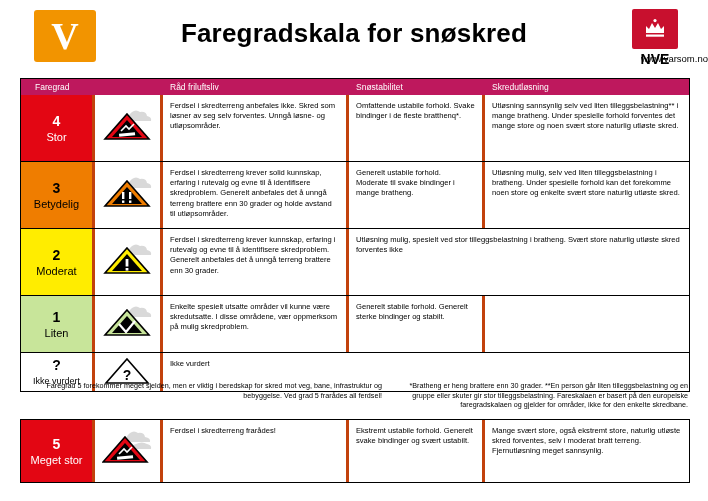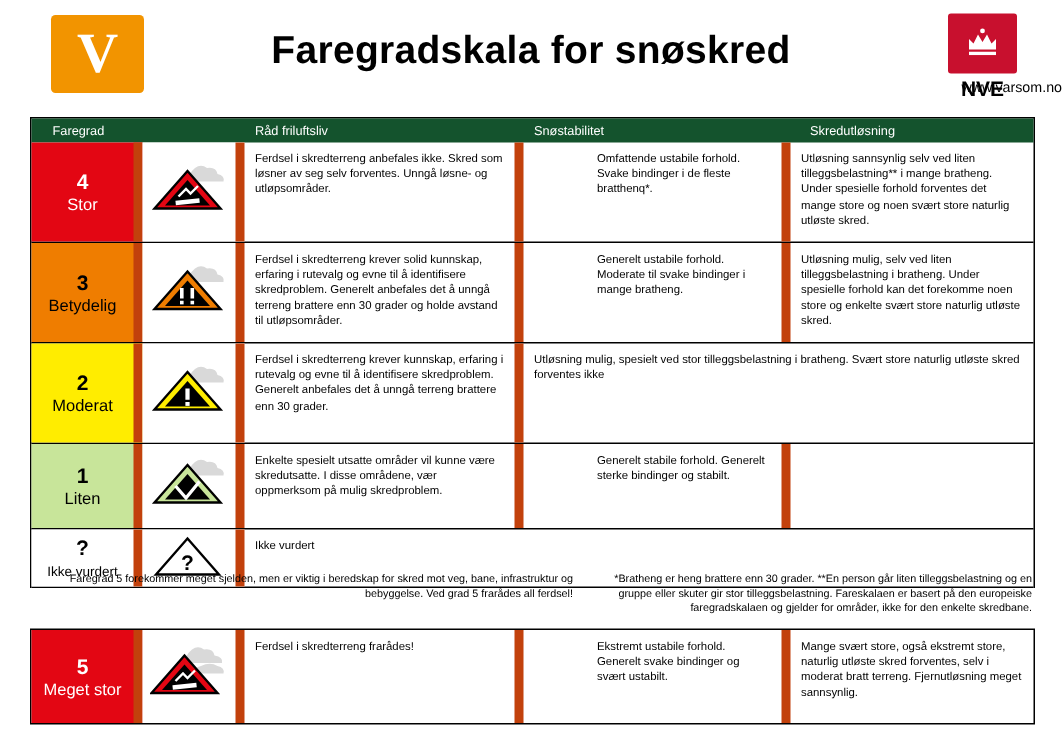--- a/index.html
+++ b/index.html
@@ -42,46 +42,46 @@
   }
   .nve-mark svg{display:block;}
   .nve-label{font-size:14px;font-weight:bold;margin-top:2px;}
 
   
   .table{
     position:absolute;left:20px;top:78px;width:668px;
     border:1px solid #000;border-bottom:none;
   }
   .thead{
-    display:flex;background:#14532d;color:#fff;height:16px;align-items:center;
+    display:flex;background:#be185d;color:#fff;height:16px;align-items:center;
     font-size:8.5px;
   }
   .c1{width:74px;box-sizing:border-box;padding-left:14px;}
   .c2{width:68px;box-sizing:border-box;}
   .c3{width:186px;box-sizing:border-box;padding-left:7px;}
   .c4{width:136px;box-sizing:border-box;padding-left:7px;}
-  .c5{flex:1;box-sizing:border-box;padding-left:7px;margin-left:48px;}
+  .c5{flex:1;box-sizing:border-box;padding-left:7px;}
 
   .row{display:flex;border-bottom:1px solid #000;}
-  .cell{box-sizing:border-box;border-right:6px solid #c2410c;}
+  .cell{box-sizing:border-box;border-right:3px solid #c2410c;}
   .lvl{
     width:74px;display:flex;flex-direction:column;align-items:center;justify-content:center;
     text-align:center;
   }
   .lvl .num{font-size:14px;font-weight:bold;line-height:17px;}
   .lvl .nm{font-size:11px;line-height:14px;}
   .icon-cell{
     width:68px;display:flex;align-items:center;justify-content:center;
     background:#fff;
   }
   .txt{
     font-size:7.6px;line-height:10.2px;padding:6px 7px 6px 7px;
   }
   .t3{width:186px;}
-  .t4{width:136px;margin-left:42px;}
+  .t4{width:136px;}
   .t5{flex:1;border-right:none;}
 
   
   .lv4{background:#e30613;color:#fff;}
   .lv3{background:#ef7d00;color:#000;}
   .lv2{background:#ffed00;color:#000;}
   .lv1{background:#c8e59a;color:#000;}
   .lv0{background:#ffffff;color:#000;}
   .lv5{background:#e30613;color:#fff;}
 

